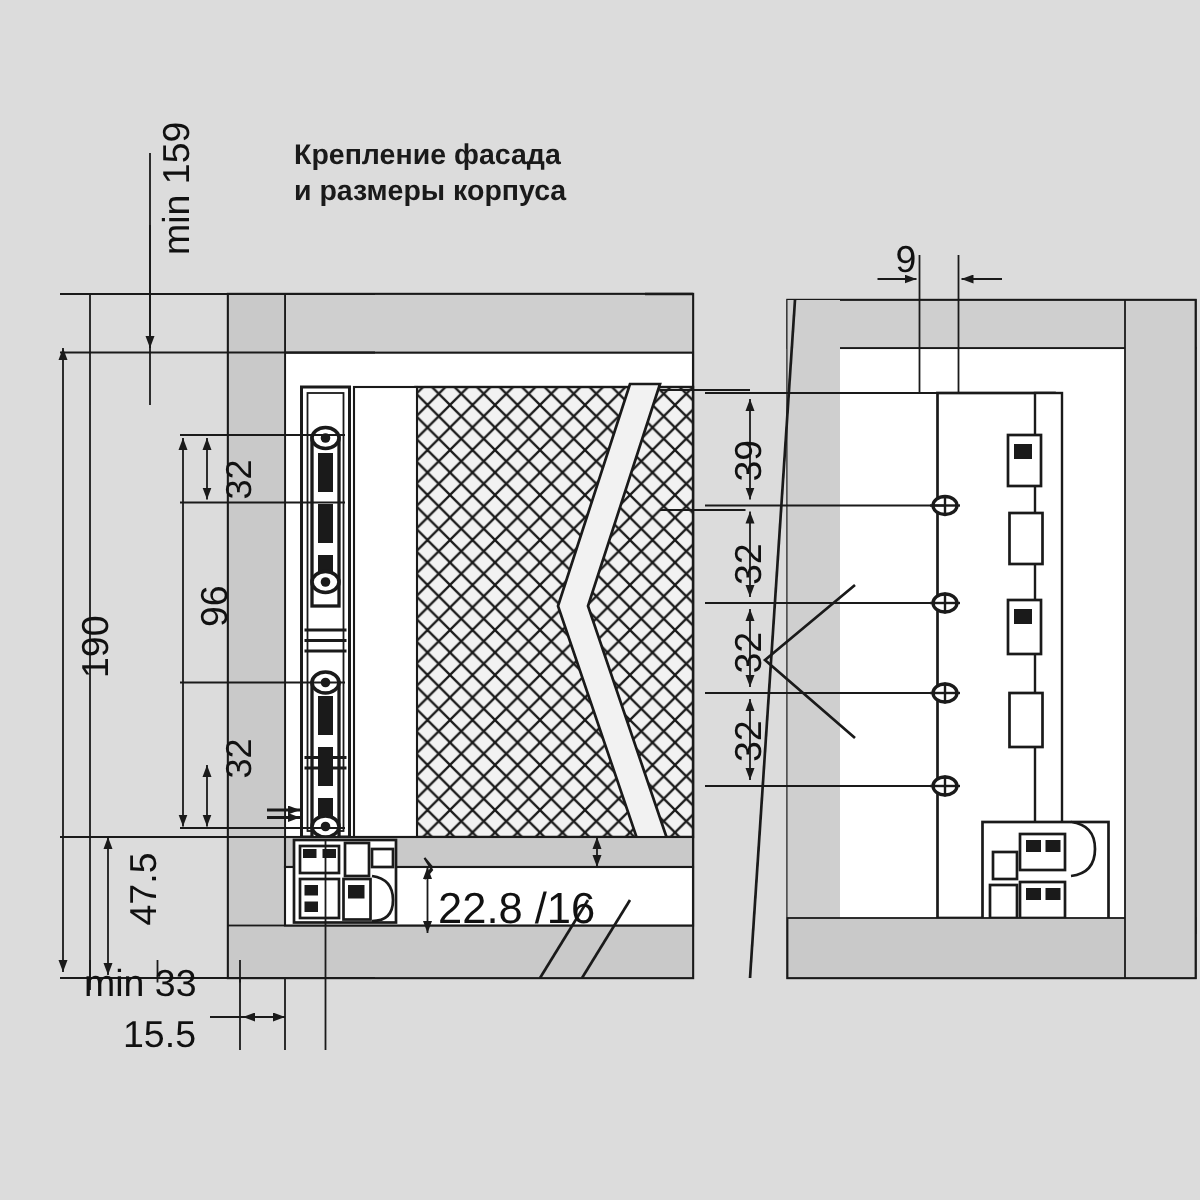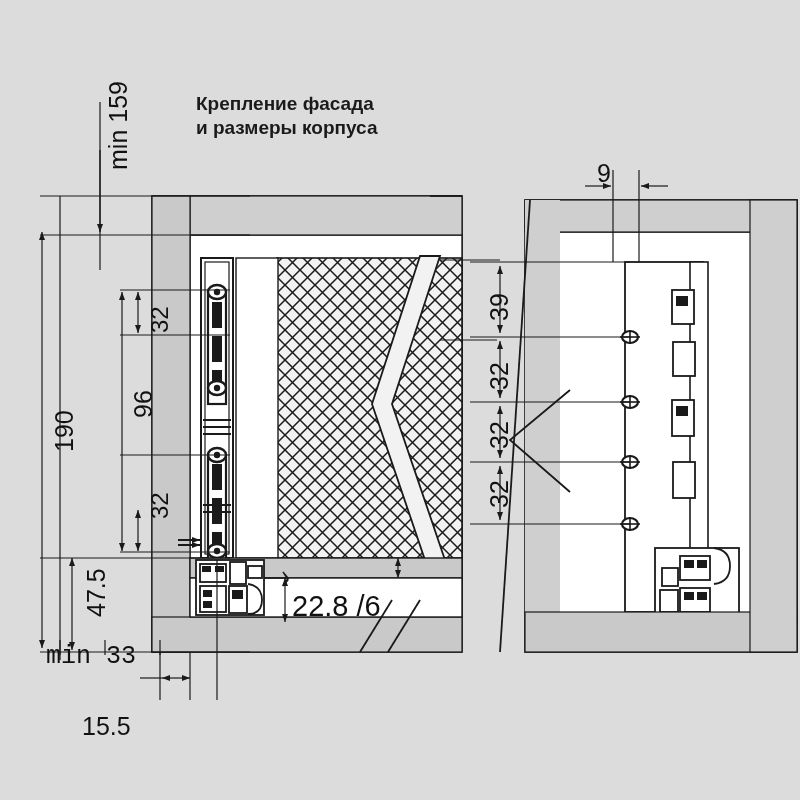--- a/index.html
+++ b/index.html
@@ -272,25 +272,25 @@
   <div class="dim rot" style="left:52px;top:452px;">190</div>
 
   <div class="dim rot" style="left:148px;top:333px;font-size:24px;">32</div>
 
   <div class="dim rot" style="left:131px;top:418px;">96</div>
 
   <div class="dim rot" style="left:148px;top:519px;font-size:24px;">32</div>
 
   <div class="dim rot" style="left:84px;top:617px;">47.5</div>
 
-  <div class="dim" style="left:46px;top:644px;font-family:Liberation Mono, monospace;">min 33</div>
-
-  <div class="dim" style="left:82px;top:678px;margin-top:36px;">15.5</div>
-
-  <div class="dim" style="left:292px;top:592px;font-size:29px;">22.8 /6</div>
+  <div class="dim" style="left:56px;top:644px;">min 33</div>
+
+  <div class="dim" style="left:82px;top:678px;">15.5</div>
+
+  <div class="dim" style="left:292px;top:592px;font-size:29px;">22.8 /16</div>
 
   <div class="dim" style="left:597px;top:161px;">9</div>
 
   <div class="dim rot" style="left:487px;top:321px;">39</div>
 
   <div class="dim rot" style="left:487px;top:390px;">32</div>
 
   <div class="dim rot" style="left:487px;top:449px;">32</div>
 
   <div class="dim rot" style="left:487px;top:508px;">32</div>

